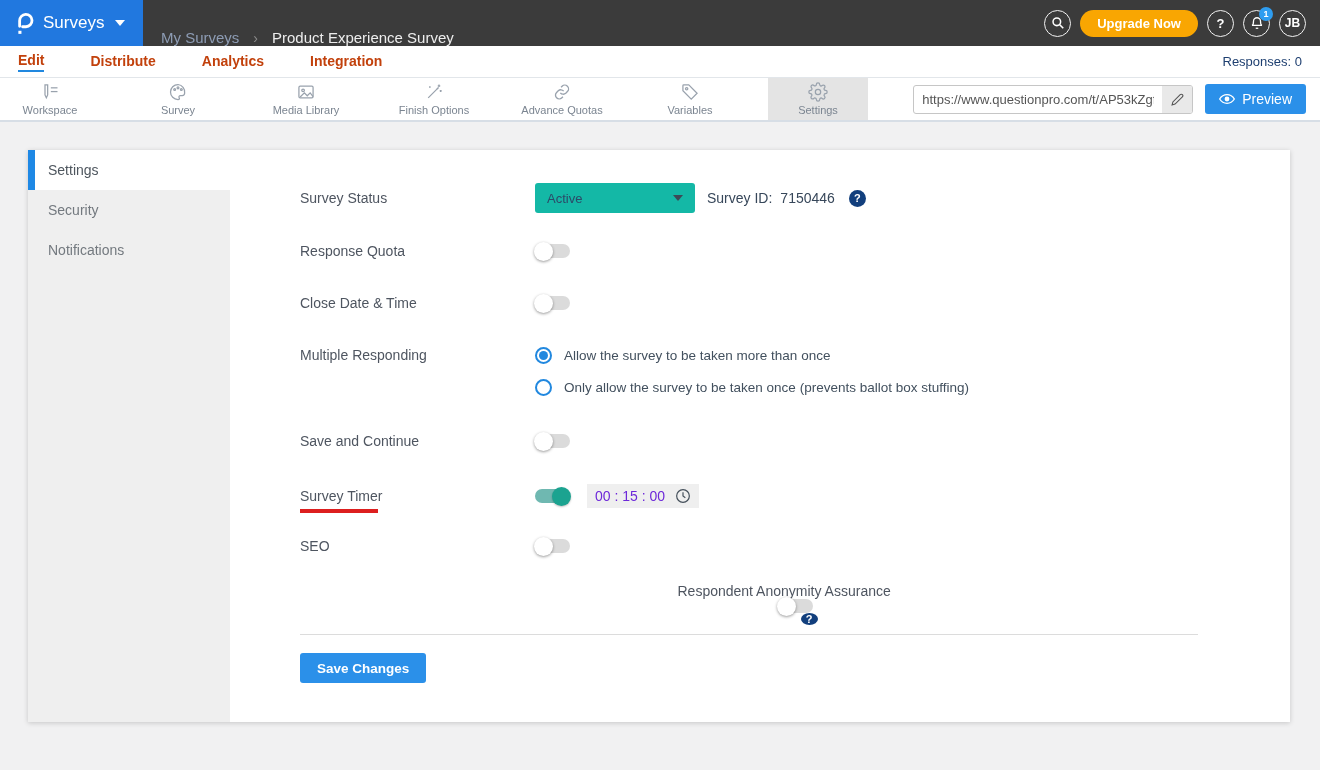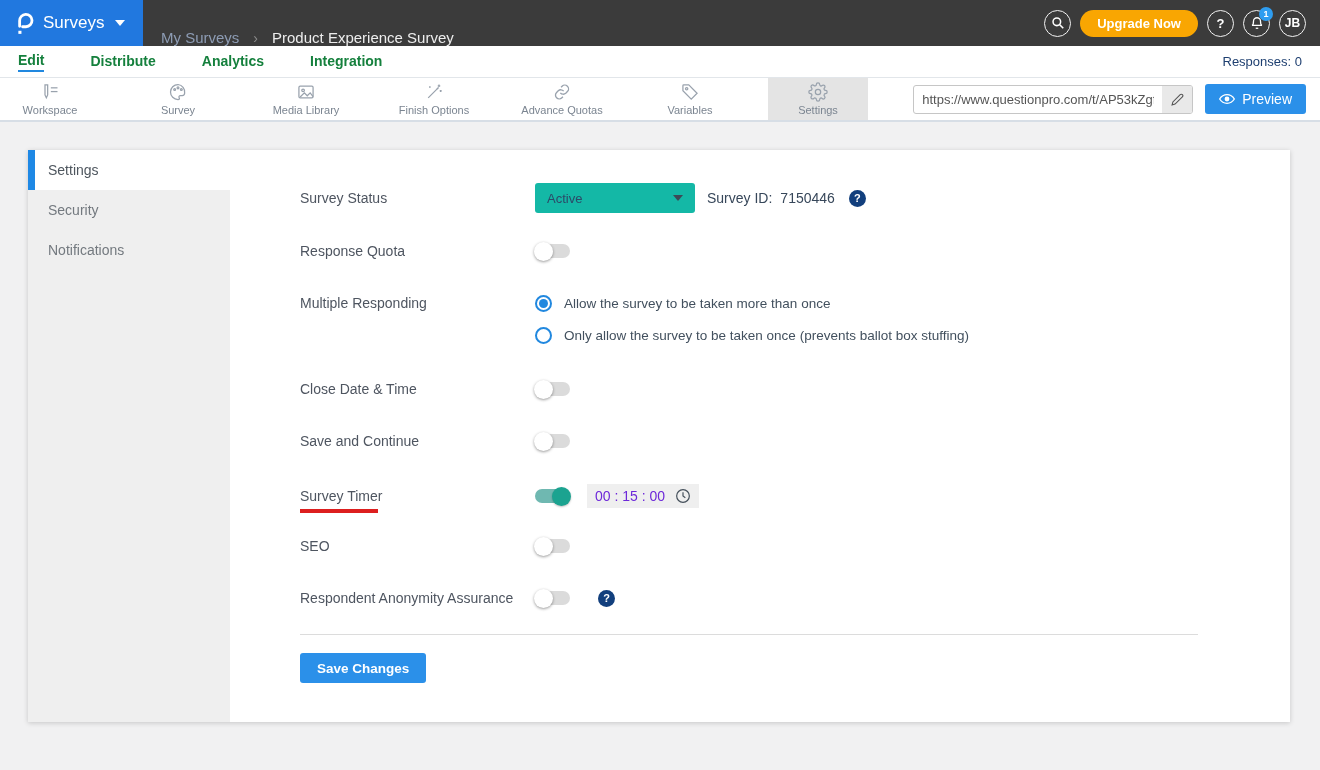--- a/index.html
+++ b/index.html
@@ -46,21 +46,21 @@
     position: absolute; top: -4px; right: -4px; width: 14px; height: 14px;
     border-radius: 50%; background: #2e9df0; color: #fff; font-size: 9px;
     display: flex; align-items: center; justify-content: center; font-weight: bold;
   }
 
   
   .tabbar {
     height: 32px; background: #fff; display: flex; align-items: center;
     padding: 0 18px; gap: 46px; border-bottom: 1px solid #e2e6ea;
   }
-  .tab { font-size: 14px; font-weight: bold; color: #15803d; cursor: pointer; padding-bottom: 2px; }
+  .tab { font-size: 14px; font-weight: bold; color: #c2410c; cursor: pointer; padding-bottom: 2px; }
   .tab.active { border-bottom: 2px solid #2188df; }
   .responses { margin-left: auto; font-size: 13px; color: #1e3f70; }
 
   
   .toolbar {
     height: 44px; background: #fff; border-bottom: 2px solid #d7dee6;
     display: flex; align-items: stretch; gap: 28px;
   }
   .tool-item {
     width: 100px; display: flex; flex-direction: column; align-items: center;
@@ -335,40 +335,40 @@
 
     
     <div class="row" style="height:30px;margin-bottom:22px;">
       <span class="row-label">Response Quota</span>
       <div class="toggle">
           <div class="knob"></div>
         </div>
     </div>
 
     
+    <div class="row" style="height:30px;margin-bottom:22px;">
+      <span class="row-label">Close Date &amp; Time</span>
+      <div class="toggle">
+          <div class="knob"></div>
+        </div>
+    </div>
+
+    
     <div class="row" style="align-items:flex-start;margin-bottom:24px;">
       <span class="row-label" style="margin-top:7px;">Multiple Responding</span>
       <div>
         <div class="radio-row" style="margin-bottom:2px;">
           <span class="radio selected"></span>
           <span class="radio-label">Allow the survey to be taken more than once</span>
         </div>
         <div class="radio-row">
           <span class="radio"></span>
           <span class="radio-label">Only allow the survey to be taken once (prevents ballot box stuffing)</span>
         </div>
       </div>
-    </div>
-
-    
-    <div class="row" style="height:30px;margin-bottom:22px;">
-      <span class="row-label">Close Date &amp; Time</span>
-      <div class="toggle">
-          <div class="knob"></div>
-        </div>
     </div>
 
     
     <div class="row" style="height:30px;margin-bottom:22px;">
       <span class="row-label">Save and Continue</span>
       <div class="toggle">
           <div class="knob"></div>
         </div>
     </div>
 
@@ -394,21 +394,21 @@
 
     
     <div class="row" style="height:30px;margin-bottom:22px;">
       <span class="row-label">SEO</span>
       <div class="toggle">
           <div class="knob"></div>
         </div>
     </div>
 
     
-    <div class="row" style="height:30px;">
+    <div class="row" style="height:30px;flex-direction:column;">
       <span class="row-label">Respondent Anonymity Assurance</span>
       <div class="toggle">
           <div class="knob"></div>
         </div>
       <span class="help-icon" style="margin-left:28px;">?</span>
     </div>
 
     <div class="divider"></div>
 
     <button class="save-btn">Save Changes</button>

